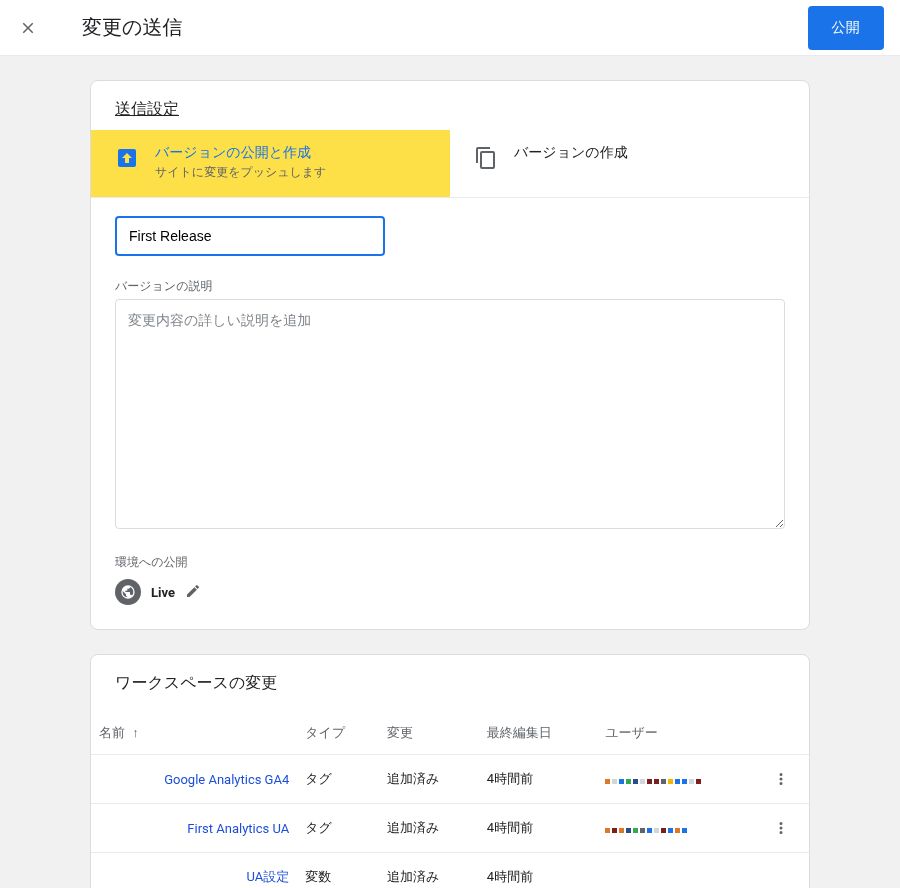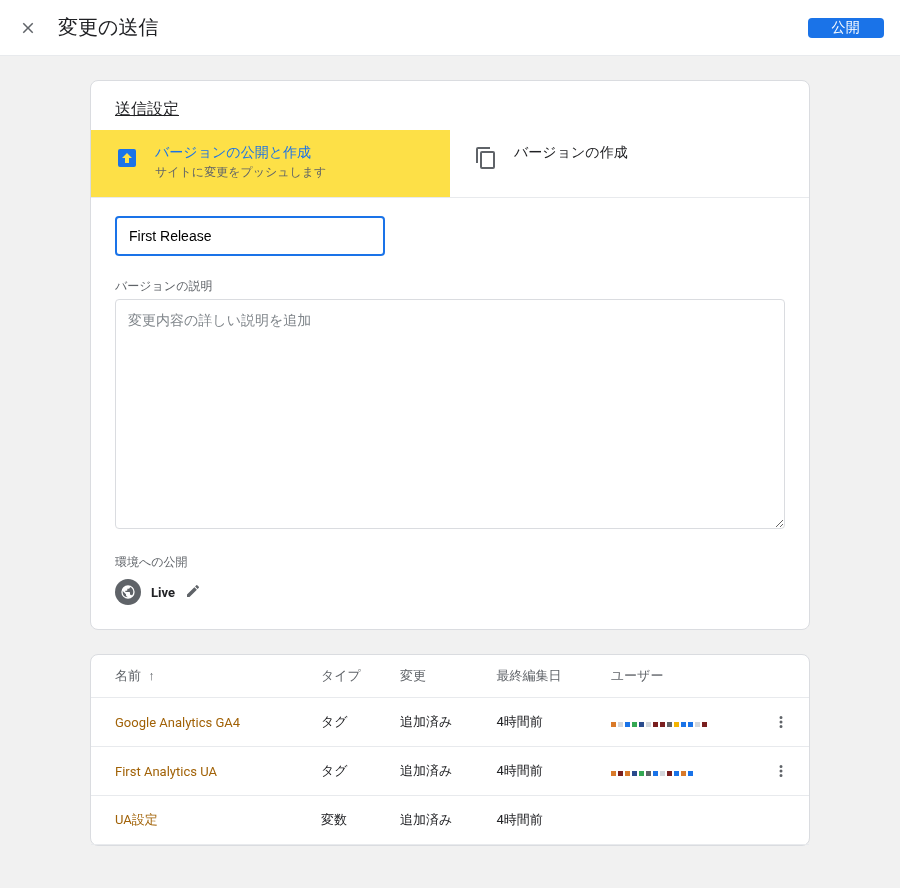--- a/index.html
+++ b/index.html
@@ -11,39 +11,40 @@
       background: #f1f1f1;
       -webkit-font-smoothing: antialiased;
     }
     .topbar {
       background: #fff;
       height: 56px;
       display: flex;
       align-items: center;
       padding: 0 16px;
       border-bottom: 1px solid #e8eaed;
+      gap: 24px;
     }
     .close-btn {
       width: 24px; height: 24px;
       display: flex; align-items: center; justify-content: center;
       margin-right: 18px;
       color: #5f6368;
       cursor: pointer;
     }
     .dialog-title {
       font-size: 20px;
       font-weight: 400;
       flex: 1;
     }
     .publish-btn {
       background: #1a73e8;
       color: #fff;
       border: none;
       padding: 0 24px;
-      height: 20px;
+      height: 44px;
       font-size: 14px;
       font-weight: 500;
       border-radius: 4px;
       cursor: pointer;
       letter-spacing: .25px;
     }
     .page-body {
       padding: 24px 0;
       display: flex;
       flex-direction: column;
@@ -150,23 +151,23 @@
       text-align: left;
       font-size: 13px;
       padding: 12px 8px;
     }
     th {
       font-weight: 400;
       color: #5f6368;
       border-bottom: 1px solid #e8eaed;
     }
     td { border-bottom: 1px solid #e8eaed; }
-    th:first-child, td:first-child { padding-left: 24px; }
+    th:first-child, td:first-child { padding-left: 8px; }
     th:last-child, td:last-child { padding-right: 16px; width: 40px; }
-    td.name-cell { color: #a16207; cursor: pointer; }
+    td.name-cell { color: #1d4ed8; cursor: pointer; text-align: right; }
     .sort-arrow { margin-left: 4px; }
     .user-pixels {
       display: inline-flex;
       gap: 2px;
     }
     .user-pixels span {
       width: 5px; height: 5px;
       display: inline-block;
     }
     .more-btn {
@@ -236,20 +237,21 @@
         <div class="env-edit">
           <svg width="16" height="16" viewBox="0 0 24 24">
               <path fill="currentColor" d="M3 17.25V21h3.75L17.81 9.94l-3.75-3.75L3 17.25zM20.71 7.04a1 1 0 0 0 0-1.41l-2.34-2.34a1 1 0 0 0-1.41 0l-1.83 1.83 3.75 3.75 1.83-1.83z"></path>
             </svg>
         </div>
       </div>
     </div>
   </div>
 
   <div class="card">
+    <div class="table-card-title">ワークスペースの変更</div>
     <table>
       <thead>
         <tr>
           <th>
             <span>名前</span>
             <span class="sort-arrow">↑</span>
           </th>
           <th>タイプ</th>
           <th>変更</th>
           <th>最終編集日</th>

